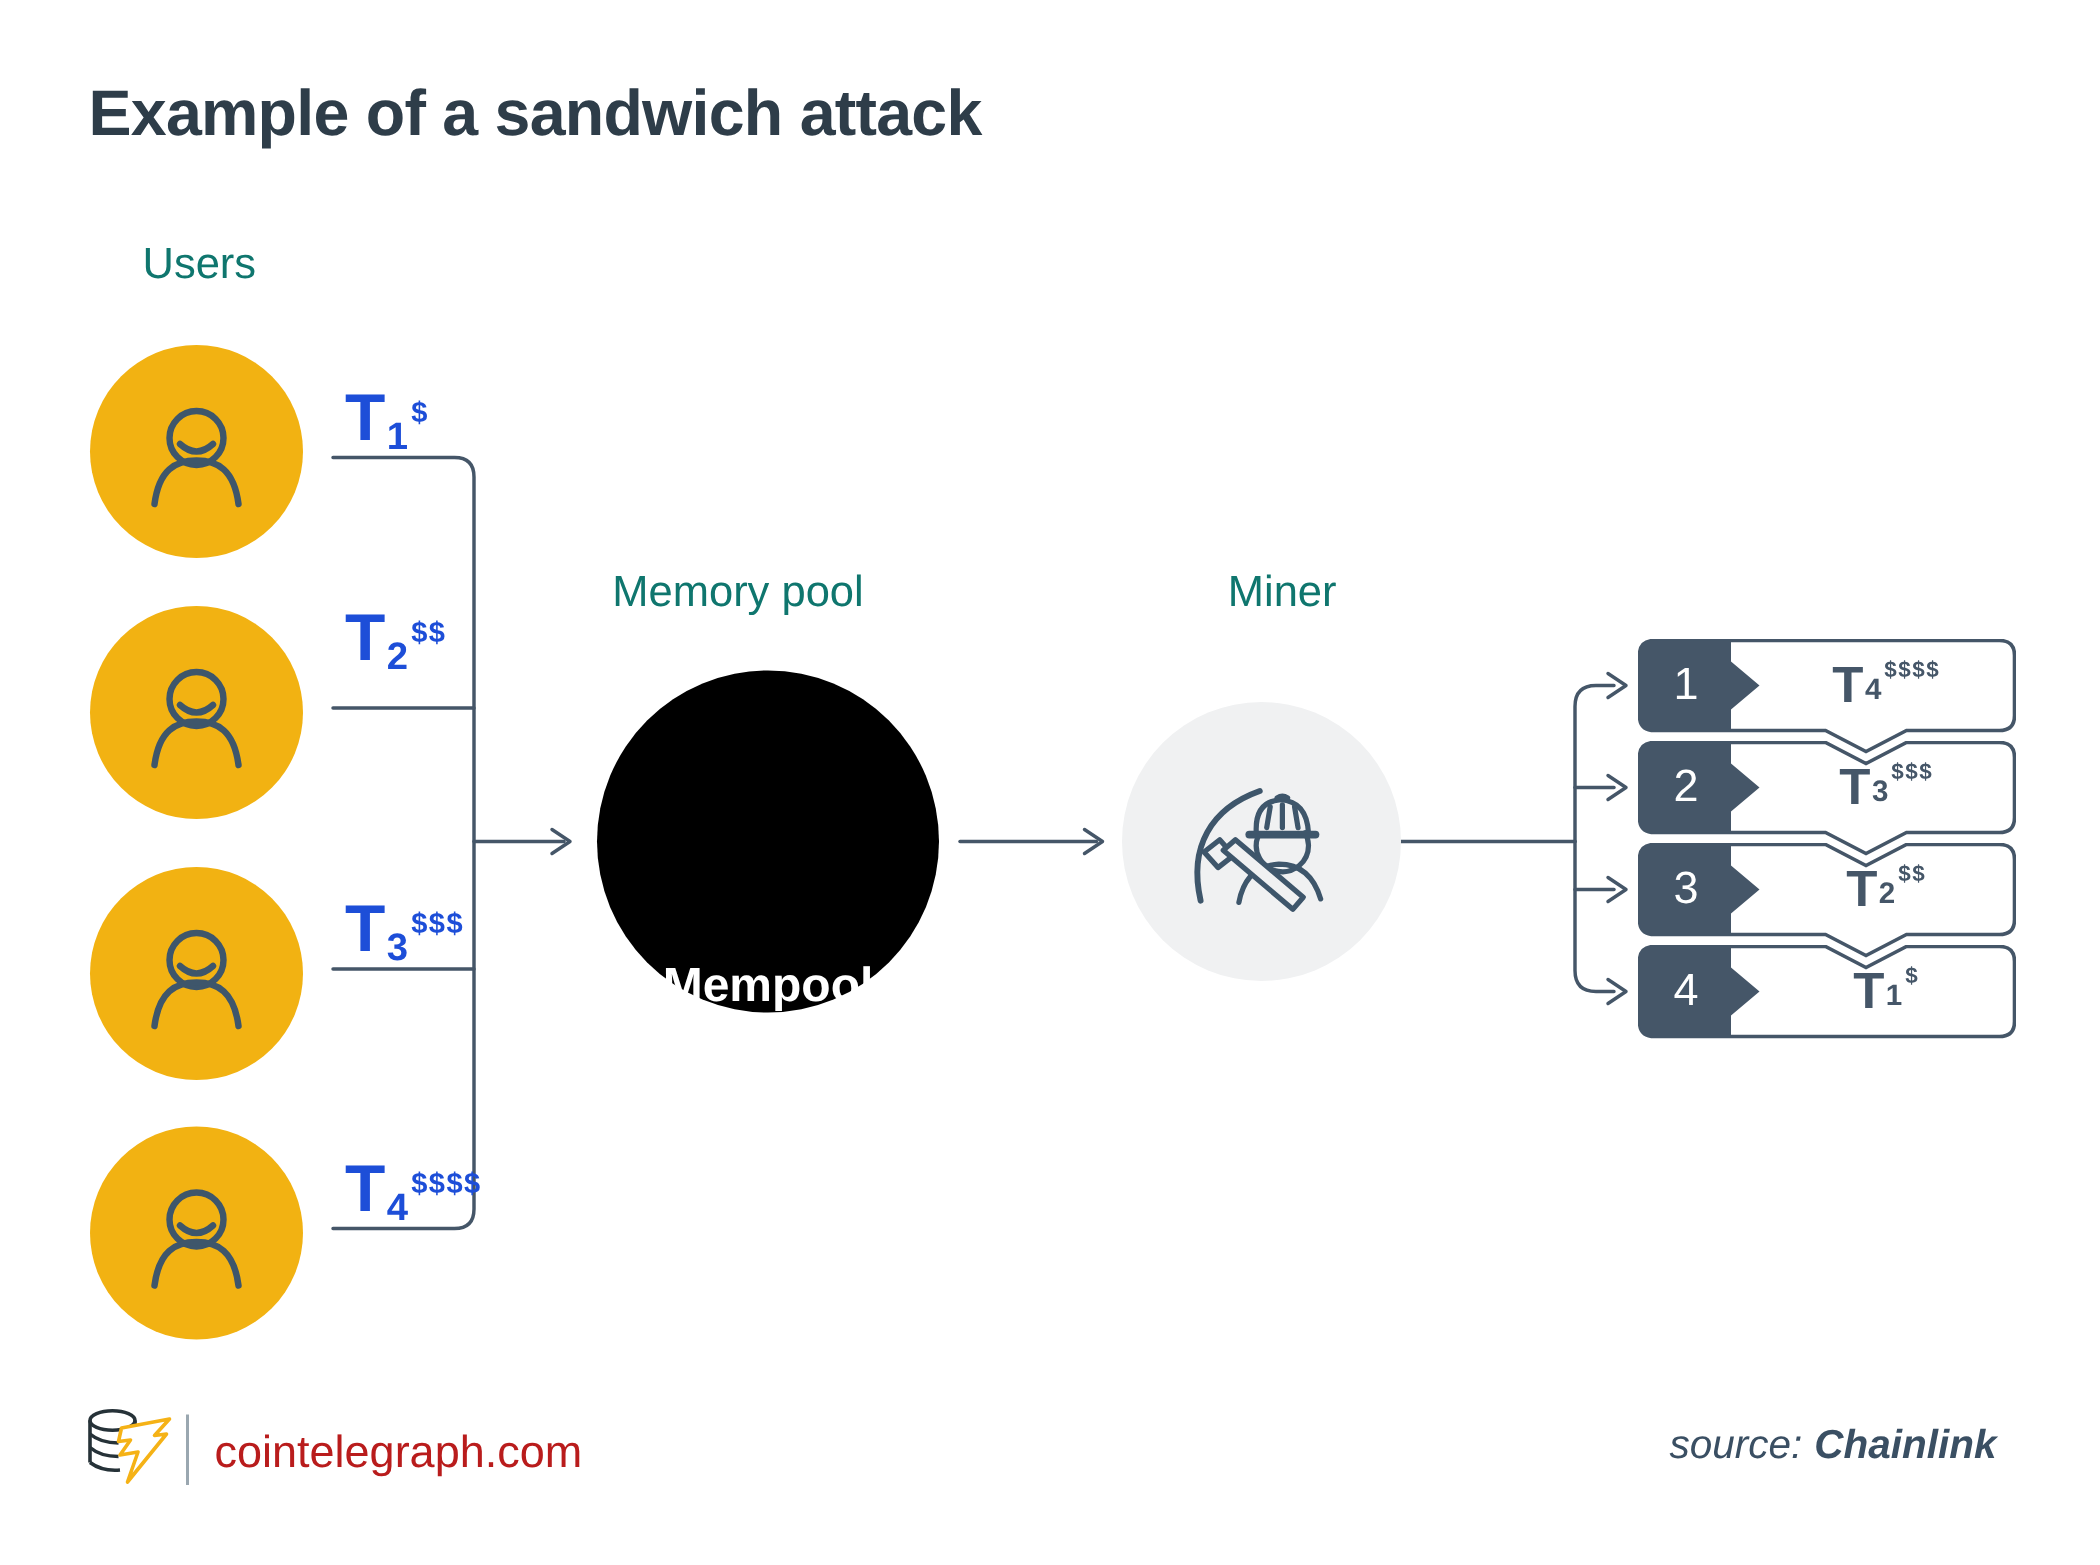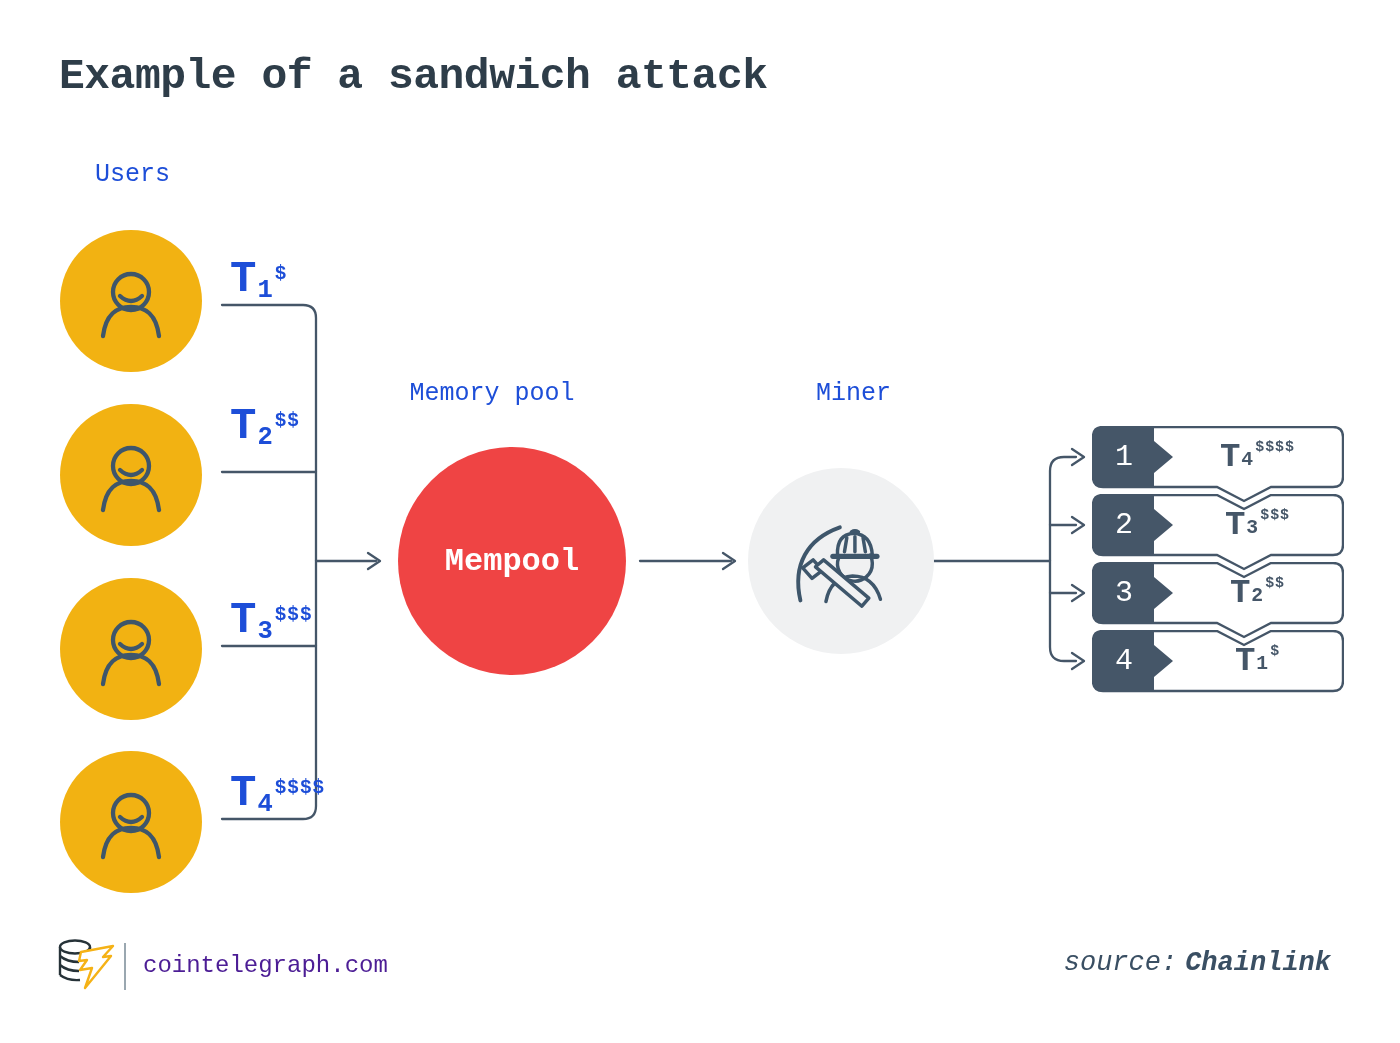--- a/index.html
+++ b/index.html
@@ -1,58 +1,58 @@
 <!DOCTYPE html>
 <html><head>
 <meta charset="utf-8">
 <style>
   html,body{margin:0;padding:0;background:#ffffff;}
   .canvas{
     position:relative;width:1389px;height:1043px;background:#ffffff;overflow:hidden;
-    font-family:Liberation Mono, monospace;color:#3d5265;
+    font-family:Liberation Sans, sans-serif;color:#3d5265;
   }
   .abs{position:absolute;}
   .page-title{
     left:59px;top:52px;font-size:43px;font-weight:800;color:#2e3d49;letter-spacing:-0.5px;
   }
-  .col-label{font-size:25px;color:#1d4ed8;}
+  .col-label{font-size:29px;color:#0f766e;}
   .users-label{left:95px;top:160px;}
   .mempool-label{left:392px;top:379px;width:200px;text-align:center;}
   .miner-label{left:791px;top:379px;width:100px;text-align:right;}
   .block-label{left:1116px;top:318px;width:200px;text-align:center;line-height:1.45;}
   .user-circle{
     width:142px;height:142px;border-radius:50%;background:#F2B212;
     display:flex;align-items:center;justify-content:center;left:60px;
   }
   .user-circle svg{display:block;margin-top:10px;}
   .tx-label{left:230px;font-size:44px;font-weight:700;color:#1d4ed8;line-height:1;}
   .tsub{font-size:0.58em;position:relative;top:0.22em;margin-left:1px;}
   .tsup{font-size:0.44em;position:relative;top:-0.62em;margin-left:2px;letter-spacing:1px;}
   .mempool-circle{
-    left:398px;top:447px;width:228px;height:228px;border-radius:50%;background:#ef4444;
-    display:flex;align-items:center;justify-content:center;
+    left:398px;top:447px;width:228px;height:228px;border-radius:50%;background:#000000;
+    display:flex;align-items:flex-end;justify-content:center;
   }
   .mempool-text{color:#ffffff;font-size:32px;font-weight:700;}
   .miner-circle{
     left:748px;top:468px;width:186px;height:186px;border-radius:50%;background:#F0F1F2;
     display:flex;align-items:center;justify-content:center;
   }
   .block-row{left:1092px;width:252px;height:78px;}
   .block-row svg{position:absolute;left:0;top:0;}
   .row-num{
     position:absolute;left:0;top:1px;width:64px;height:60px;display:flex;align-items:center;justify-content:center;
     color:#ffffff;font-size:30px;
   }
   .row-tx{
     position:absolute;left:82px;top:1px;right:3px;height:60px;display:flex;align-items:center;justify-content:center;
     font-size:34px;font-weight:700;color:#455668;line-height:1;
   }
   .overlay-lines{left:0;top:0;pointer-events:none;}
   .footer-divider{left:124px;top:943px;width:2px;height:47px;background:#9aa7b0;}
-  .footer-site{left:143px;top:952px;font-size:24px;color:#4c1d95;}
+  .footer-site{left:143px;top:952px;font-size:30px;color:#b91c1c;}
   .footer-source{right:58px;top:948px;font-size:27px;font-style:italic;color:#3a4f63;text-align:right;}
   .footer-source .src-name{font-weight:700;margin-left:8px;}
 </style>
 </head>
 <body>
 
 <div class="canvas">
 
   <div class="abs page-title">Example of a sandwich attack</div>
 

